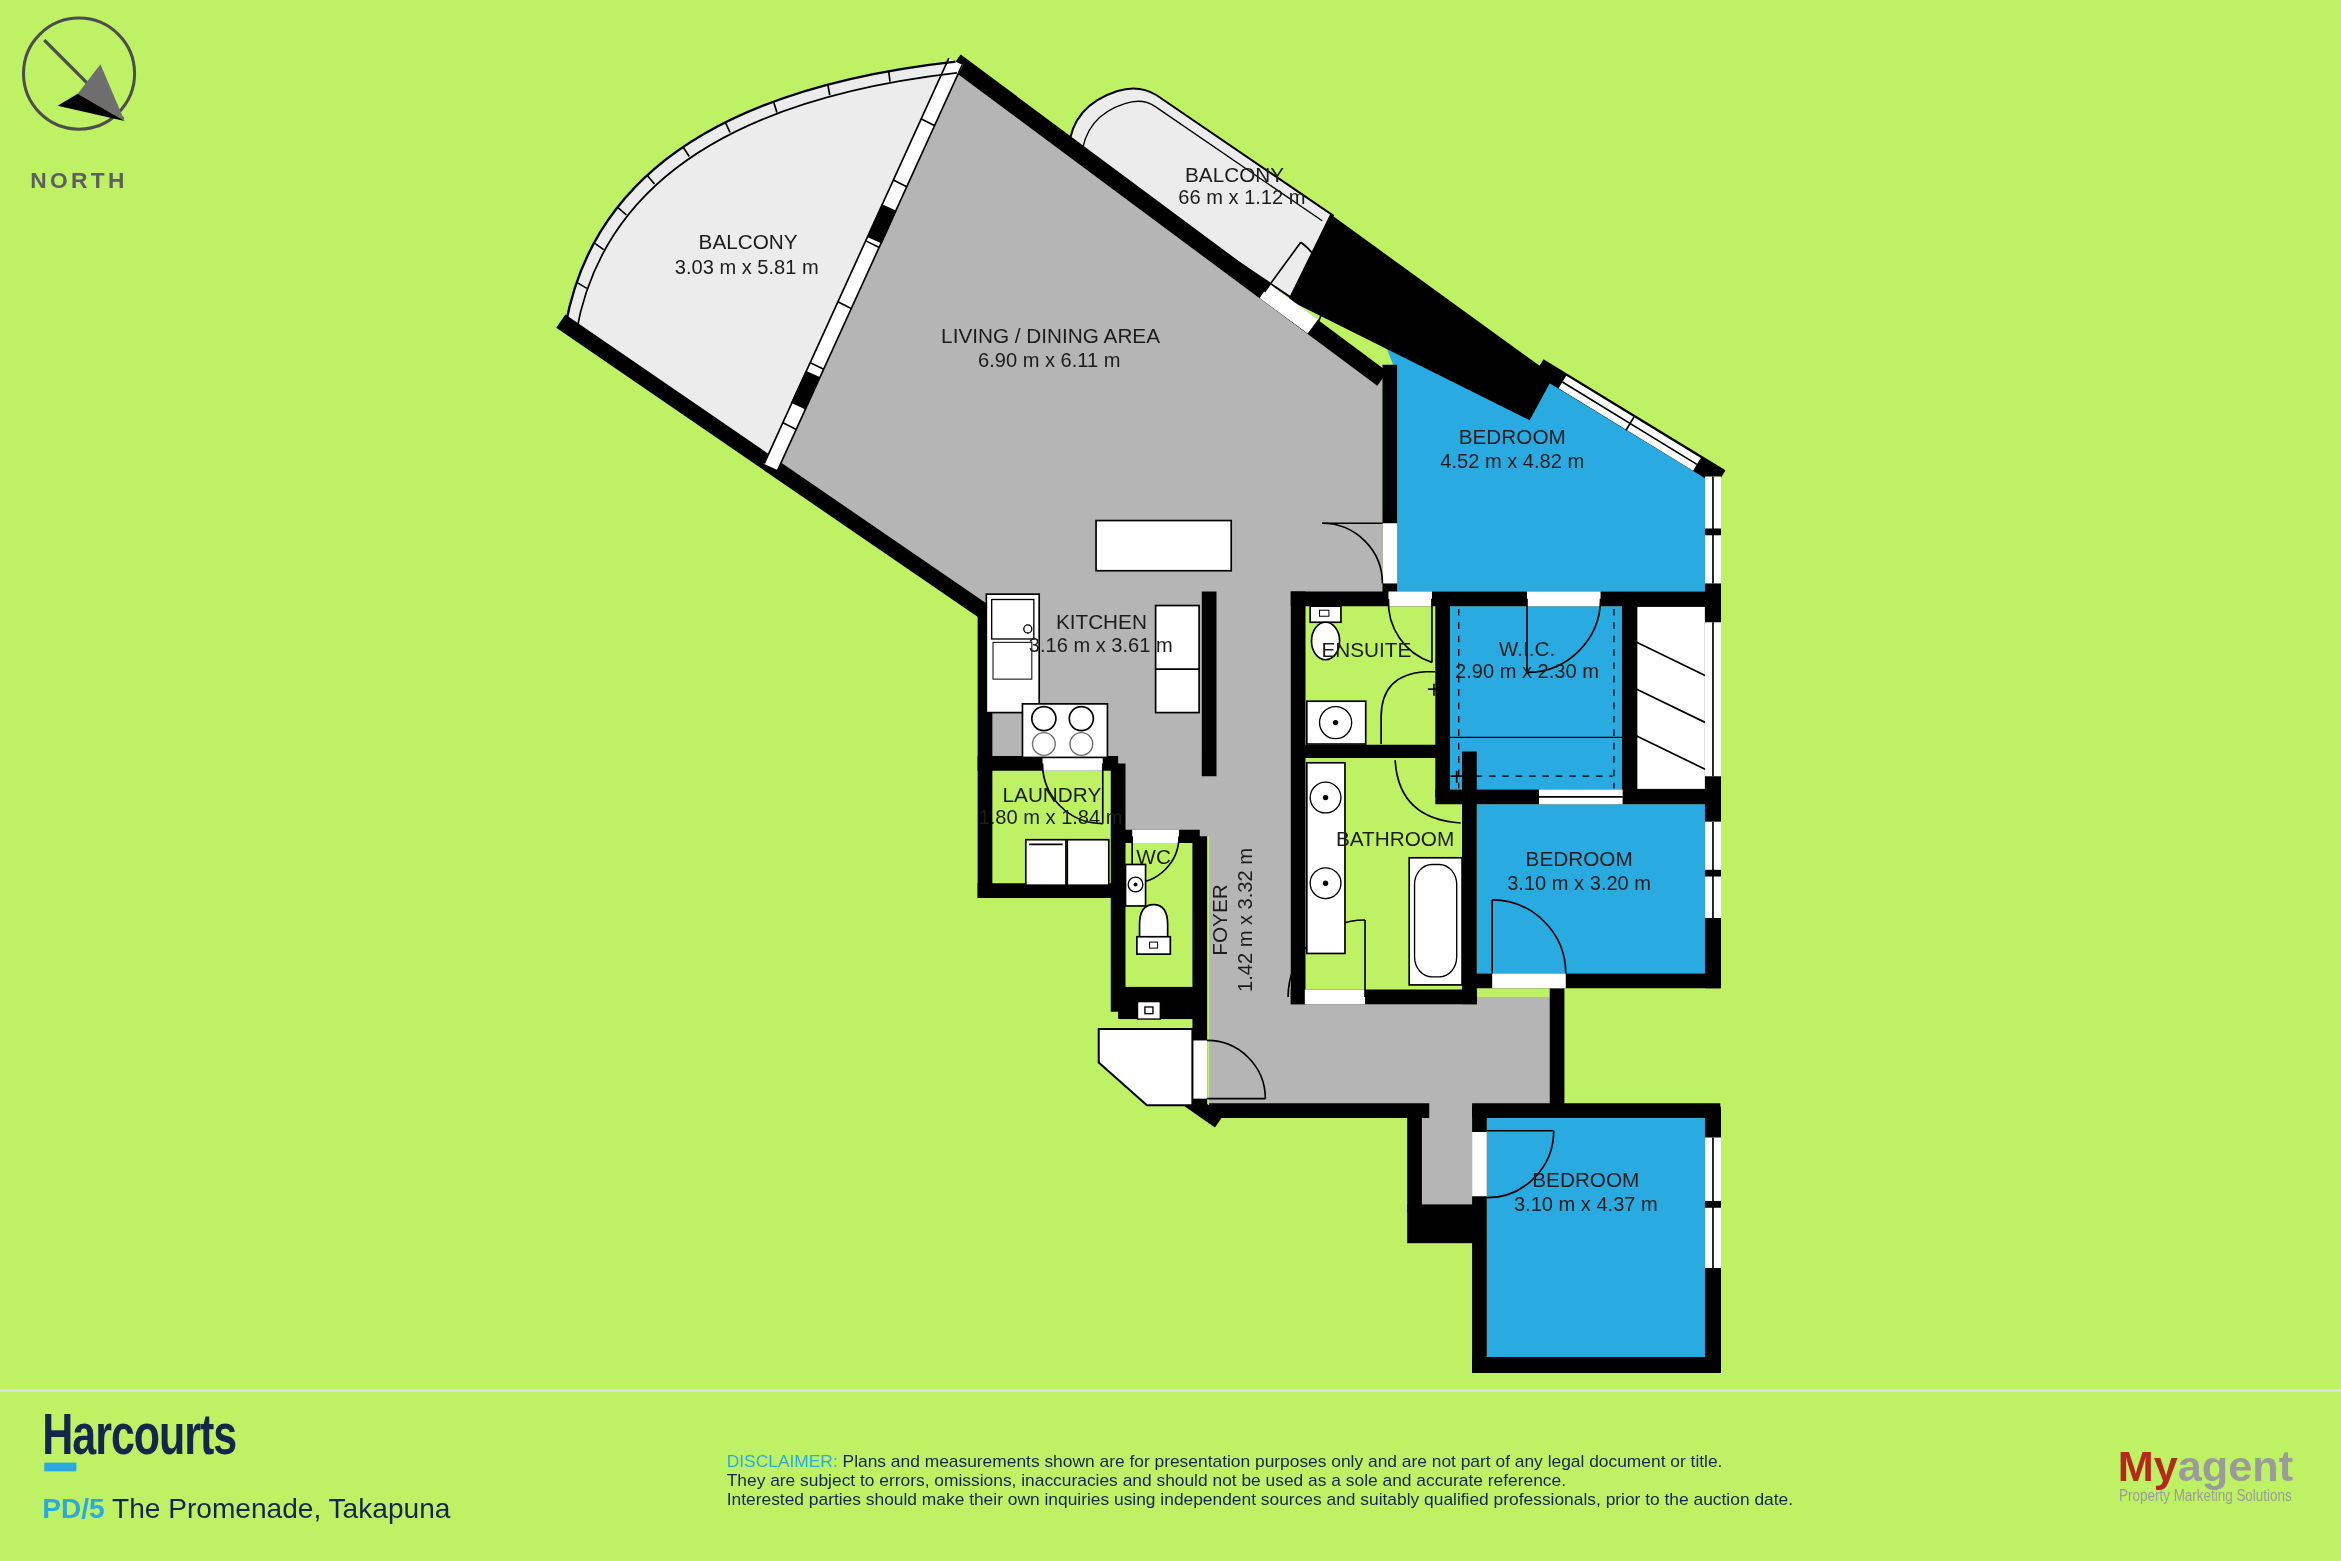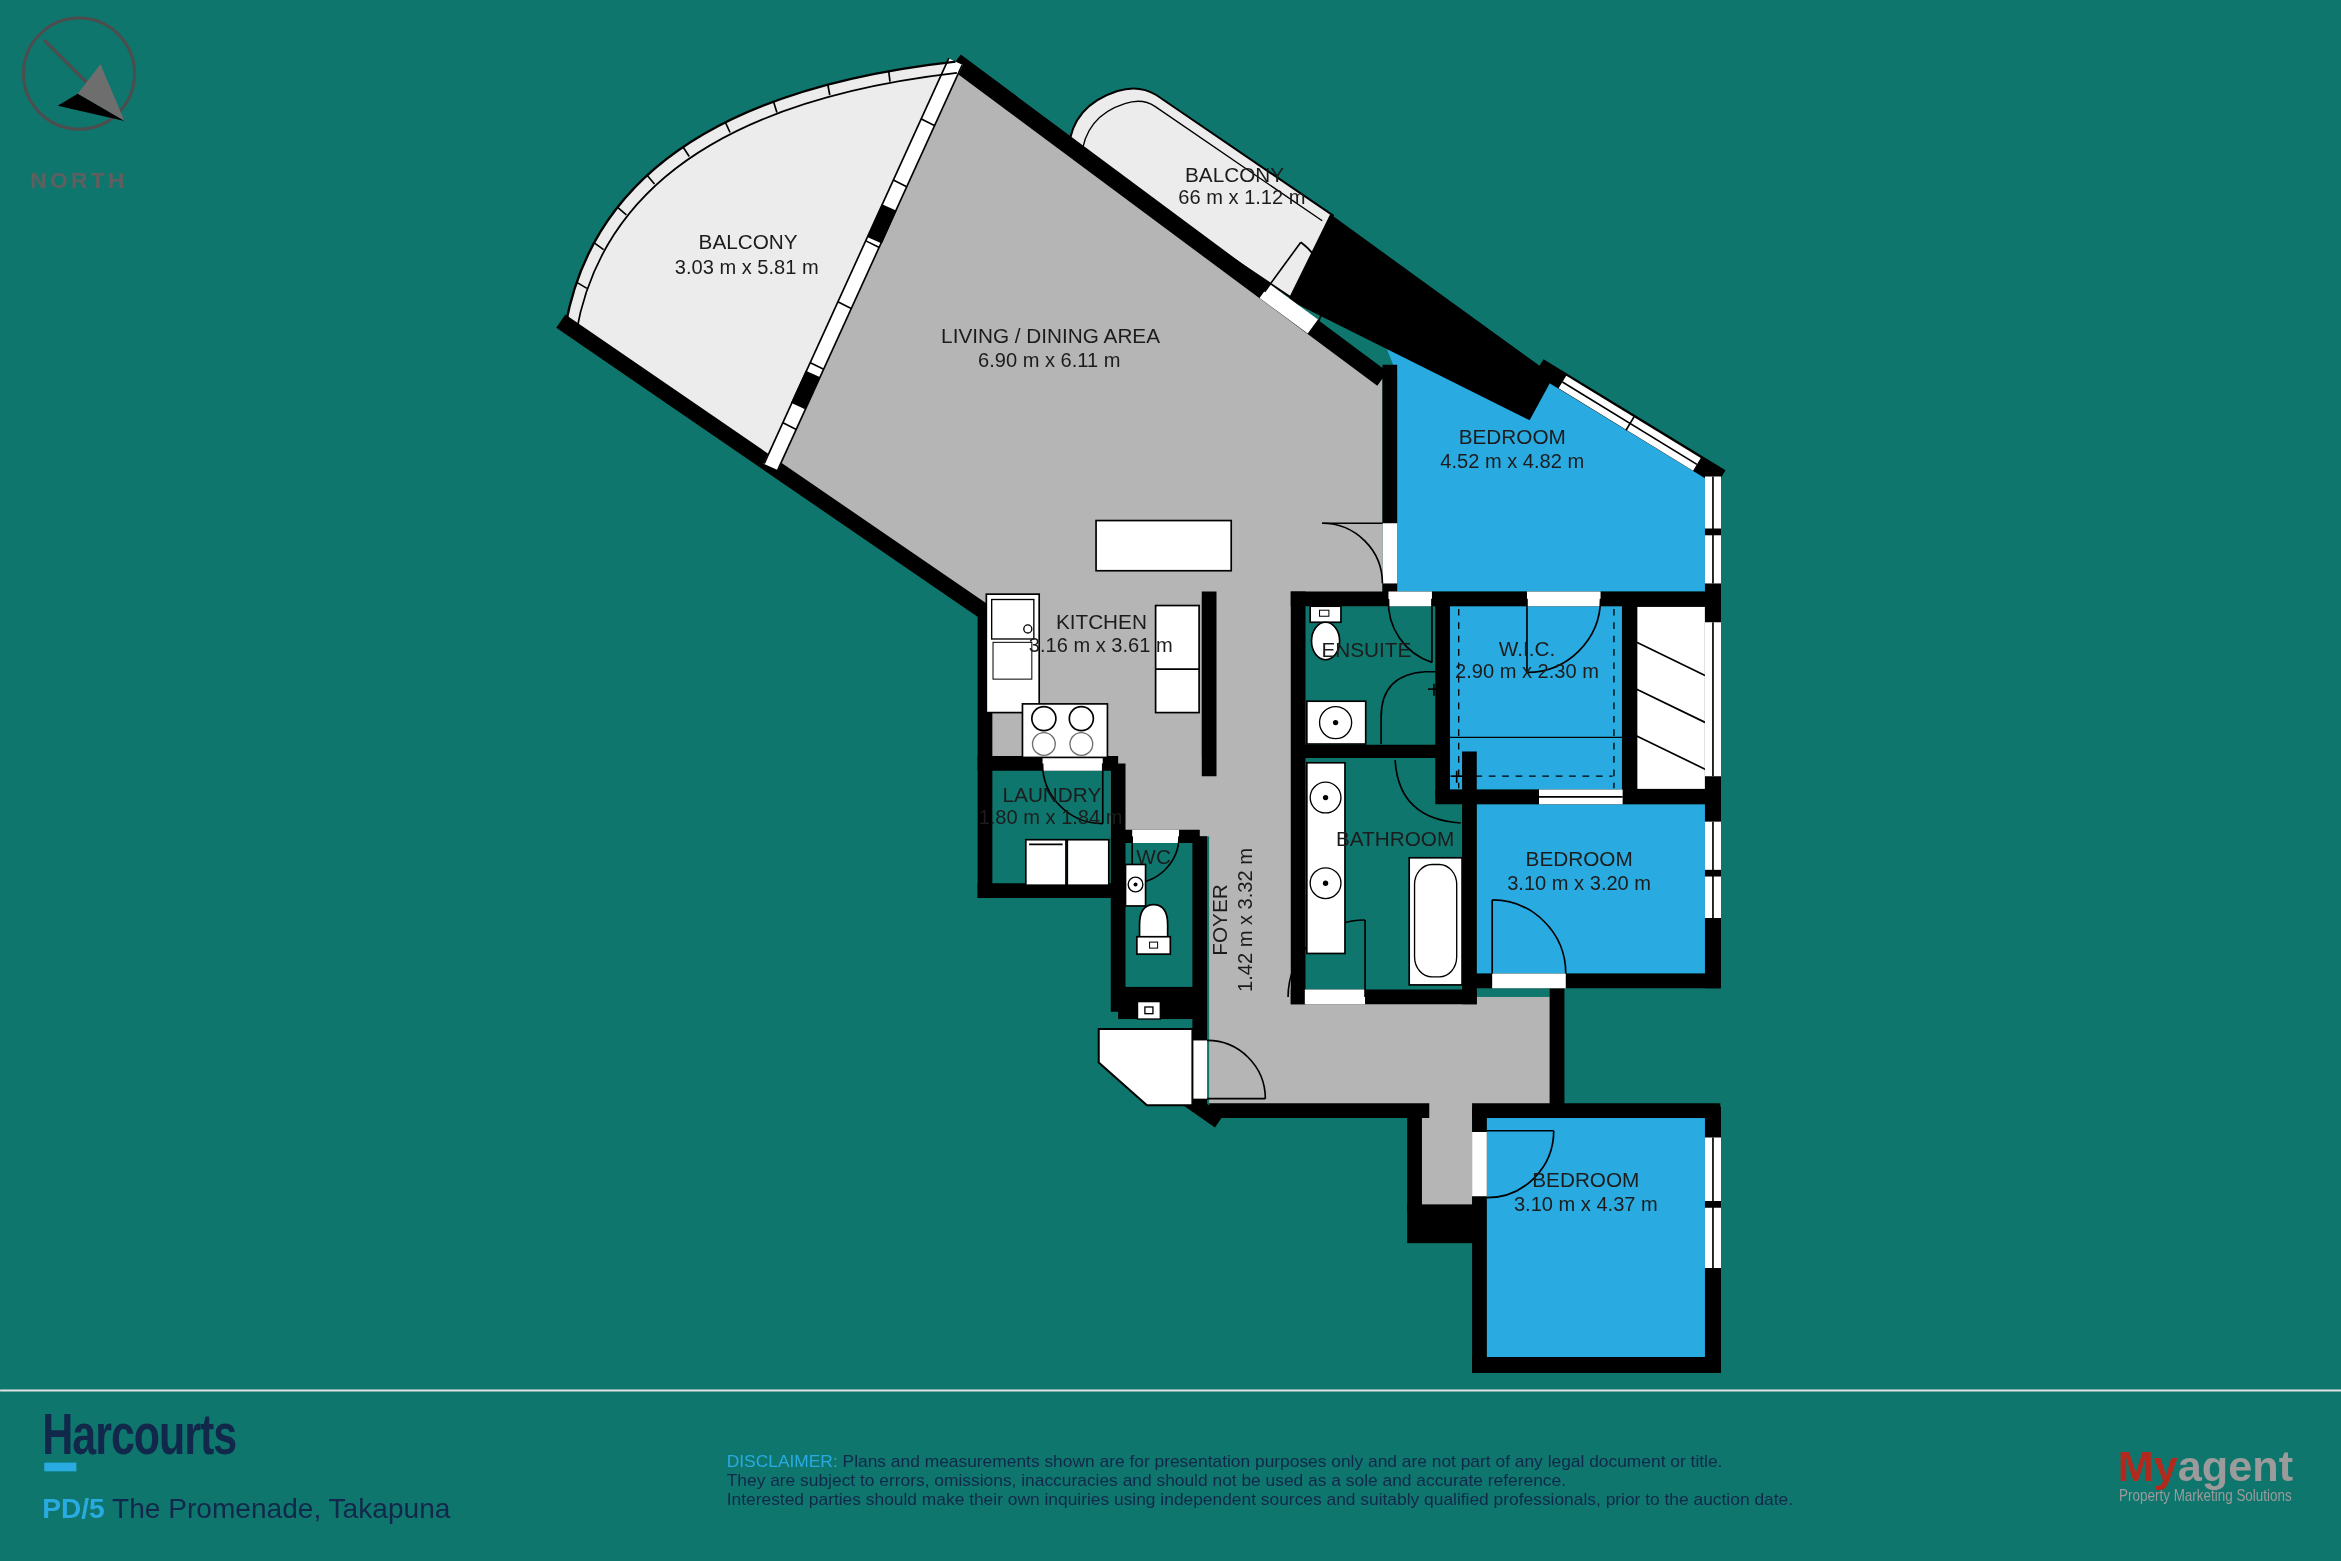--- a/index.html
+++ b/index.html
@@ -1,16 +1,16 @@
 <!DOCTYPE html>
 <html style="font-size:10.7px"><head>
 <meta charset="utf-8">
 <style>
   html,body{margin:0;padding:0;background:#ffffff;}
-  .page{position:relative;width:2342px;height:1561px;background:#0f766e;font-family:"Liberation Sans",sans-serif;overflow:hidden;}
+  .page{position:relative;width:2342px;height:1561px;background:#bef264;font-family:"Liberation Sans",sans-serif;overflow:hidden;}
   svg{position:absolute;left:0;top:0;}
   text{font-family:"Liberation Sans",sans-serif;}
   .rm{font-size:31px;fill:#1c1c1c;}
   .dm{font-size:30px;fill:#1c1c1c;}
   .mid{text-anchor:middle;}
   .wall{stroke:#000;fill:none;}
   .thin{stroke:#000;fill:none;stroke-width:2.5;}
   .fix{stroke:#000;fill:#fff;stroke-width:2.5;}
   .arc{stroke:#000;fill:none;stroke-width:2.5;}
   .north-label{font-size:34px;font-weight:bold;fill:#5f5f5f;letter-spacing:5px;}

